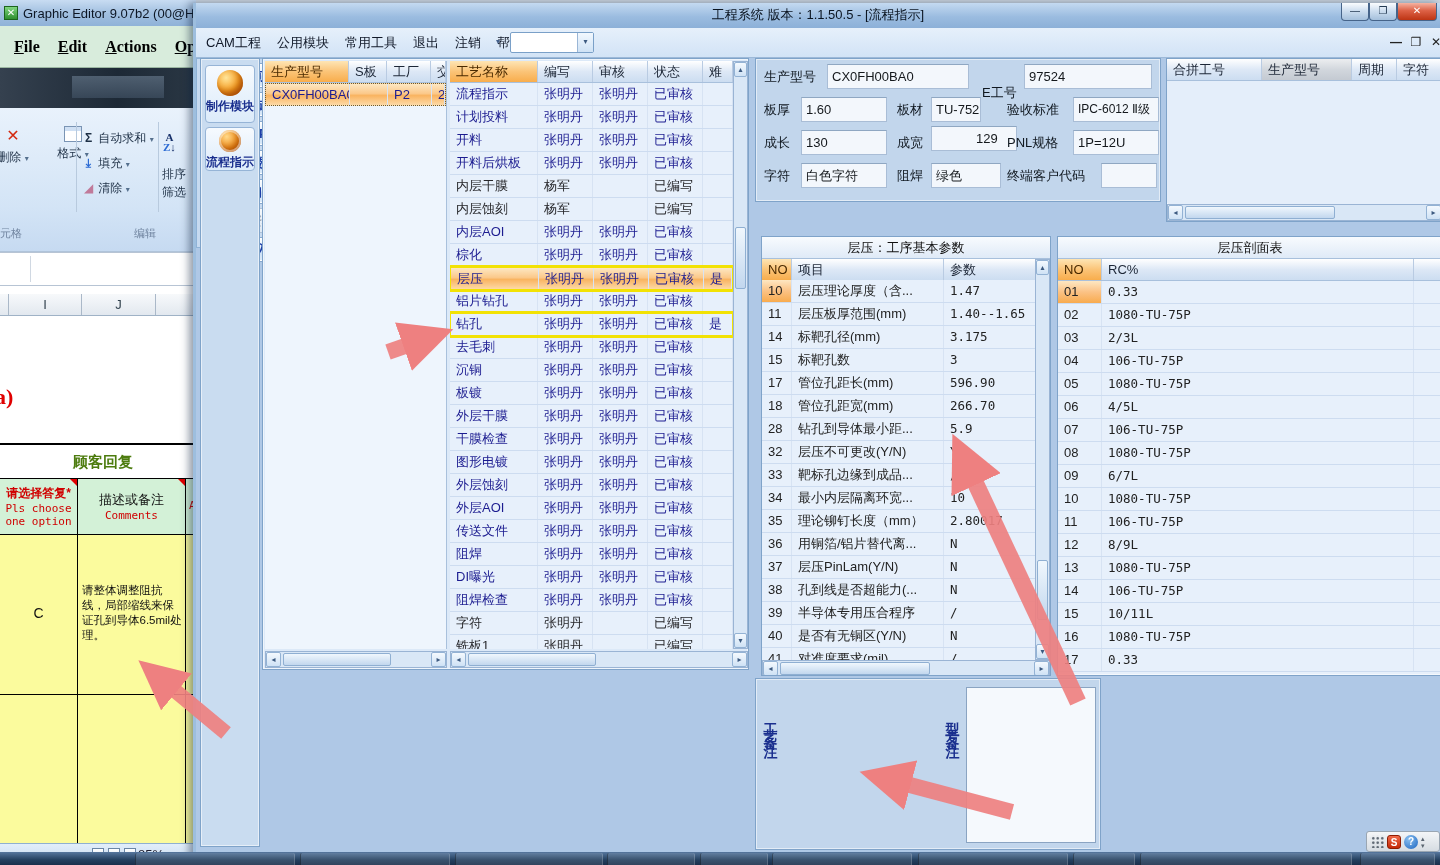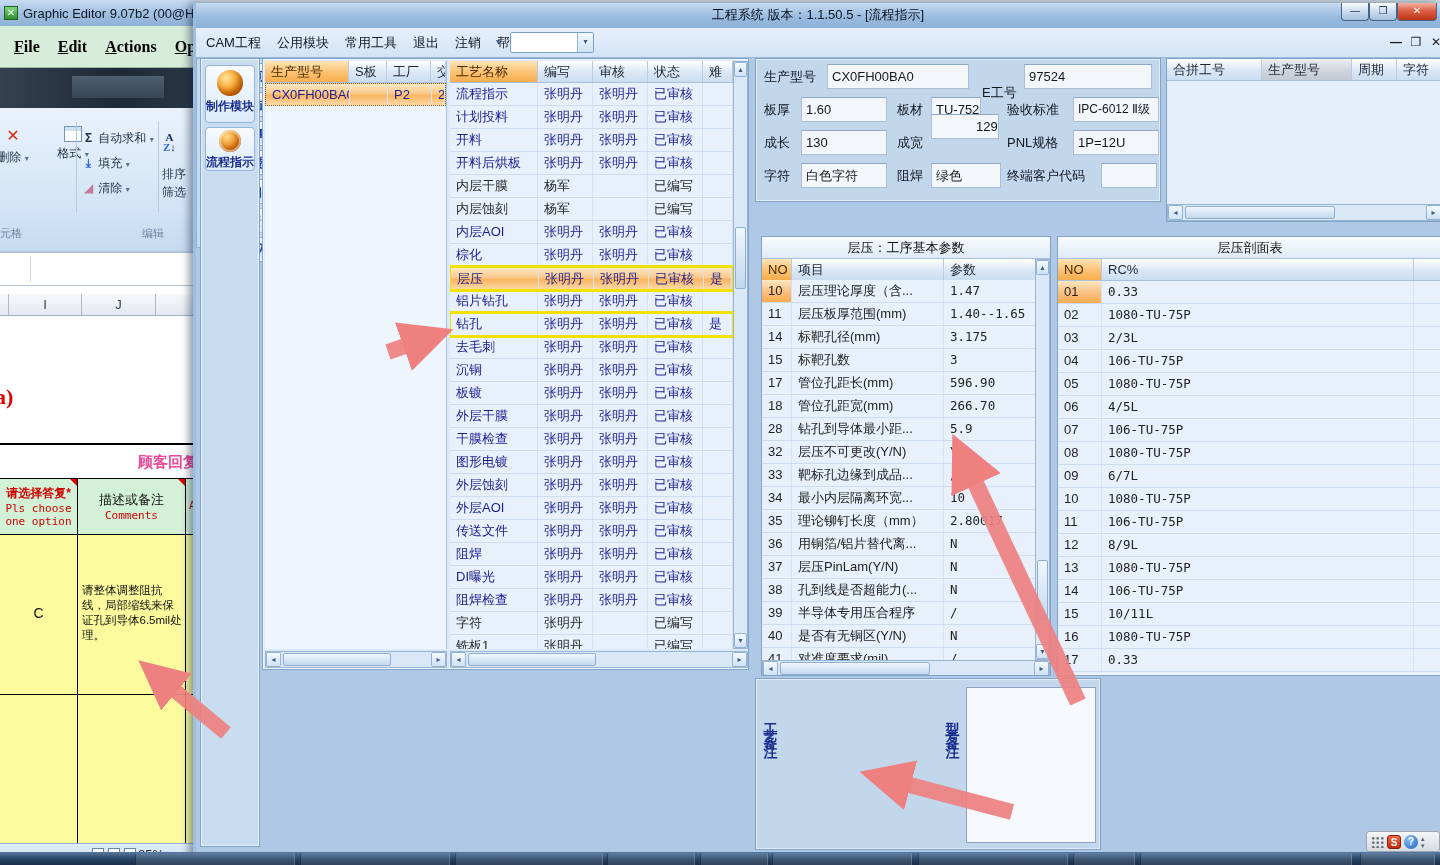--- a/index.html
+++ b/index.html
@@ -29,21 +29,21 @@
   .rb-az .z { color:#2a6ad4; }
   .rb-group { position:absolute; font-size:11px; color:#7185a0; }
   .e-formula { position:absolute; left:0; top:252px; width:196px; height:34px; background:#fff; border-top:1px solid #b7c4d4; border-bottom:1px solid #b7c4d4; }
   .e-formula .dv { position:absolute; left:30px; top:3px; bottom:3px; width:1px; background:#d0d8e2; }
   .e-colhead { position:absolute; left:0; top:294px; width:196px; height:22px; display:flex; background:linear-gradient(#f7f9fb,#e2e8ef); border-bottom:1px solid #9fb2c6; font-size:13px; color:#33434f; }
   .e-colhead .ch { border-right:1px solid #aab8c8; text-align:center; line-height:21px; }
   .e-grid { position:absolute; left:0; top:316px; width:196px; height:527px; background:#fff; overflow:hidden; }
   .red-mark { position:absolute; left:-5px; top:68px; font-family:"Liberation Serif",serif; font-weight:bold; font-size:22px; color:#e00000; }
   
   .cr { position:absolute; left:0; top:127px; width:206px; border-top:2px solid #000; }
-  .cr-title { height:34px; background:#fff; border-bottom:1.5px solid #000; font-weight:bold; font-size:15px; color:#ec4899; text-align:right; padding:8px 8px 0 8px; }
+  .cr-title { height:34px; background:#fff; border-bottom:1.5px solid #000; font-weight:bold; font-size:15px; color:#4d7c0f; text-align:center; padding:8px 8px 0 8px; }
   .cr-row { display:grid; grid-template-columns:78px 108px 1fr; }
   .cr-cell { border-right:1px solid #000; border-bottom:1px solid #000; position:relative; overflow:hidden; }
   .cr-head .cr-cell { background:#d3f1d7; height:56px; text-align:center; padding-top:6px; }
   .cr-h-cn { font-size:12px; font-weight:bold; color:#d00000; }
   .cr-h-cn2 { font-size:13px; color:#111; }
   .cr-h-en { font-family:"DejaVu Sans Mono",monospace; font-size:11px; color:#d00000; line-height:13px; }
   .redcorner { position:absolute; right:0; top:0; width:0; height:0; border-left:7px solid transparent; border-top:7px solid #e00000; }
   .cr-body1 .cr-cell { background:#fbfb9d; height:160px; }
   .cr-body2 .cr-cell { background:#fbfb9d; height:150px; }
   .cr-answer { text-align:center; padding-top:70px; font-size:14px; color:#111; }
@@ -199,21 +199,21 @@
         <span class="sic" style="color:#2a6ad4;">⤓</span> <span>填充</span> <span class="rb-caret">▾</span>
       </div>
       <div class="rb-small" style="left:82px;top:72px;">
         <span class="sic" style="color:#c07a9a;">◢</span> <span>清除</span> <span class="rb-caret">▾</span>
       </div>
       <div style="position:absolute;left:158px;top:14px;width:1px;height:90px;background:#b8cade;"></div>
       <div class="rb-az" style="left:163px;top:24px;">A<br><span class="z">Z</span>↓</div>
       <div class="rb-small" style="left:162px;top:58px;">排序</div>
       <div class="rb-small" style="left:162px;top:76px;">筛选</div>
       <div class="rb-group" style="left:0px;top:118px;">元格</div>
-      <div class="rb-group" style="left:142px;top:118px;">编辑</div>
+      <div class="rb-group" style="left:134px;top:118px;">编辑</div>
     </div>
 
     <div class="e-formula">
         <div class="dv"></div>
       </div>
     <div class="e-colhead">
       <div class="ch" style="width:9px;"></div>
       <div class="ch" style="width:73px;">I</div>
       <div class="ch" style="width:74px;">J</div>
       <div class="ch" style="flex:1;"></div>
@@ -530,21 +530,21 @@
         <span class="fl" style="left:8px;top:38px;">板厚</span>
         <span class="fv" style="left:45px;top:38px;width:86px;">1.60</span>
         <span class="fl" style="left:141px;top:38px;">板材</span>
         <span class="fv" style="left:175px;top:38px;width:50px;">TU-752</span>
         <span class="fl" style="left:251px;top:38px;">验收标准</span>
         <span class="fv" style="left:317px;top:38px;width:86px;font-size:12px;">IPC-6012 Ⅱ级</span>
 
         <span class="fl" style="left:8px;top:71px;">成长</span>
         <span class="fv" style="left:45px;top:71px;width:86px;">130</span>
         <span class="fl" style="left:141px;top:71px;">成宽</span>
-        <span class="fv" style="left:175px;top:55px;width:68px;padding-left:44px;">129</span>
+        <span class="fv" style="left:175px;top:67px;width:86px;padding-left:44px;">129</span>
         <span class="fl" style="left:251px;top:71px;">PNL规格</span>
         <span class="fv" style="left:317px;top:71px;width:86px;">1P=12U</span>
 
         <span class="fl" style="left:8px;top:104px;">字符</span>
         <span class="fv" style="left:45px;top:104px;width:86px;">白色字符</span>
         <span class="fl" style="left:141px;top:104px;">阻焊</span>
         <span class="fv" style="left:175px;top:104px;width:70px;">绿色</span>
         <span class="fl" style="left:251px;top:104px;">终端客户代码</span>
         <span class="fv" style="left:345px;top:104px;width:56px;"></span>
       </div>

